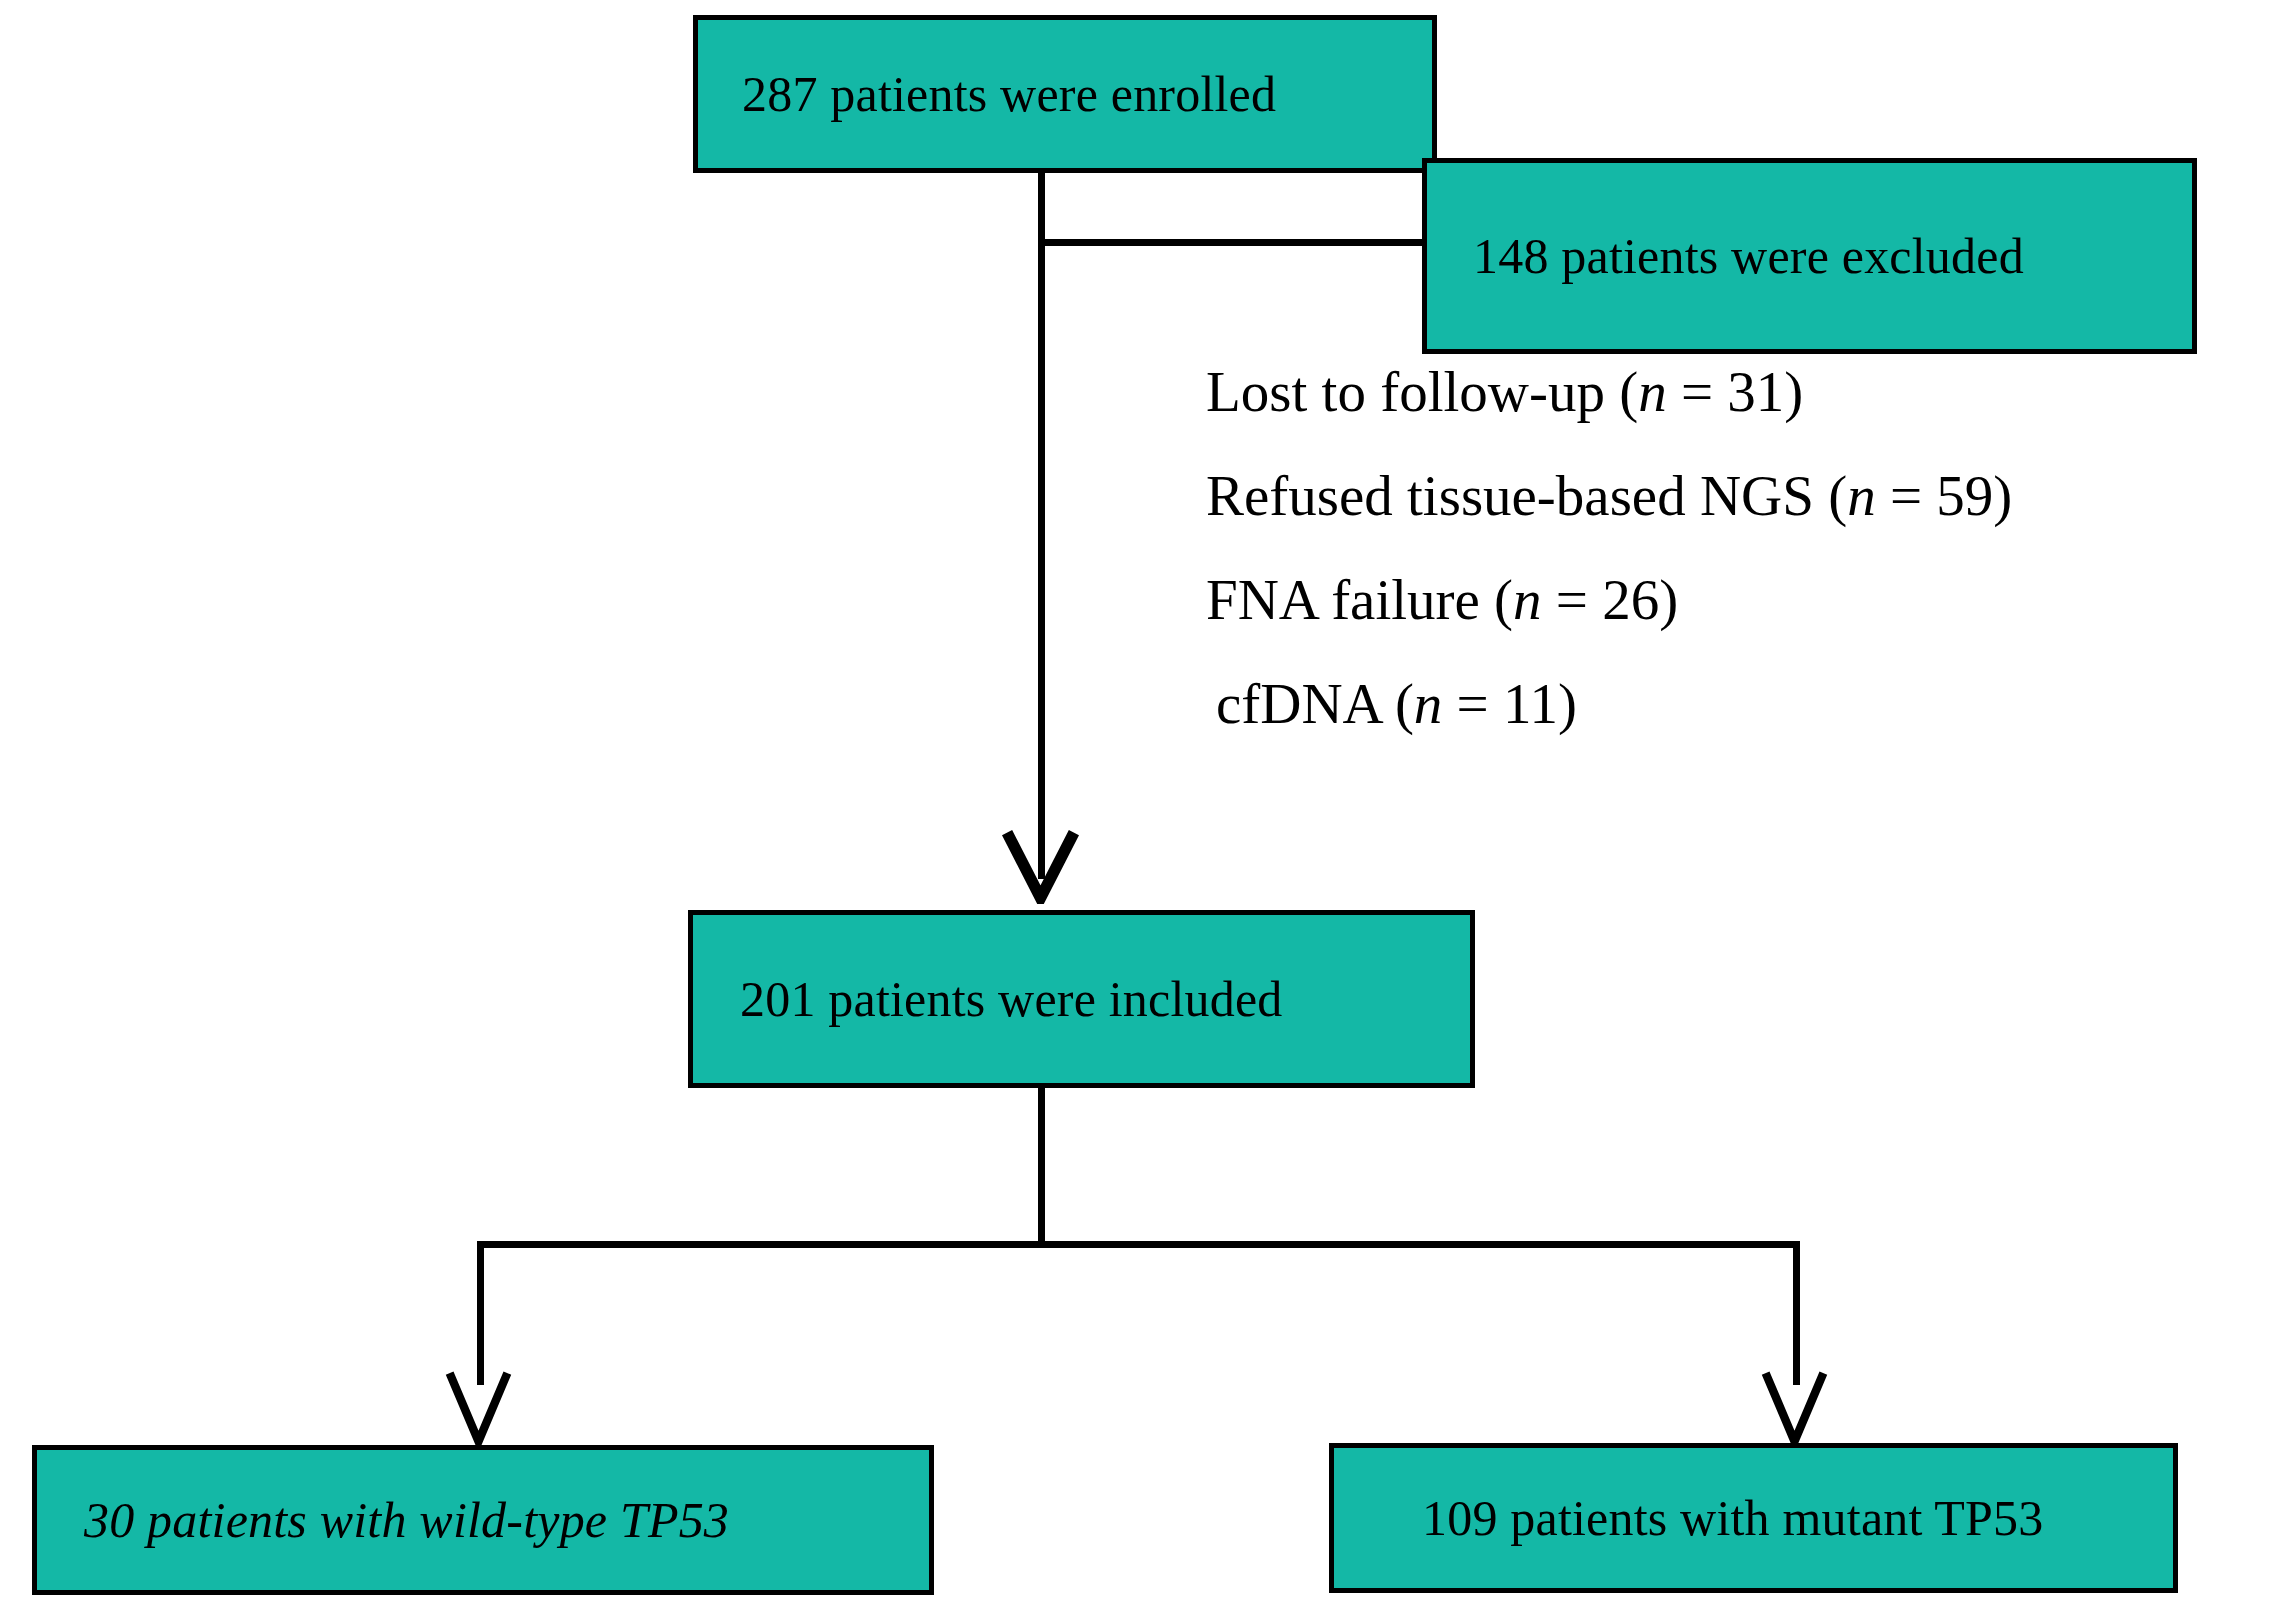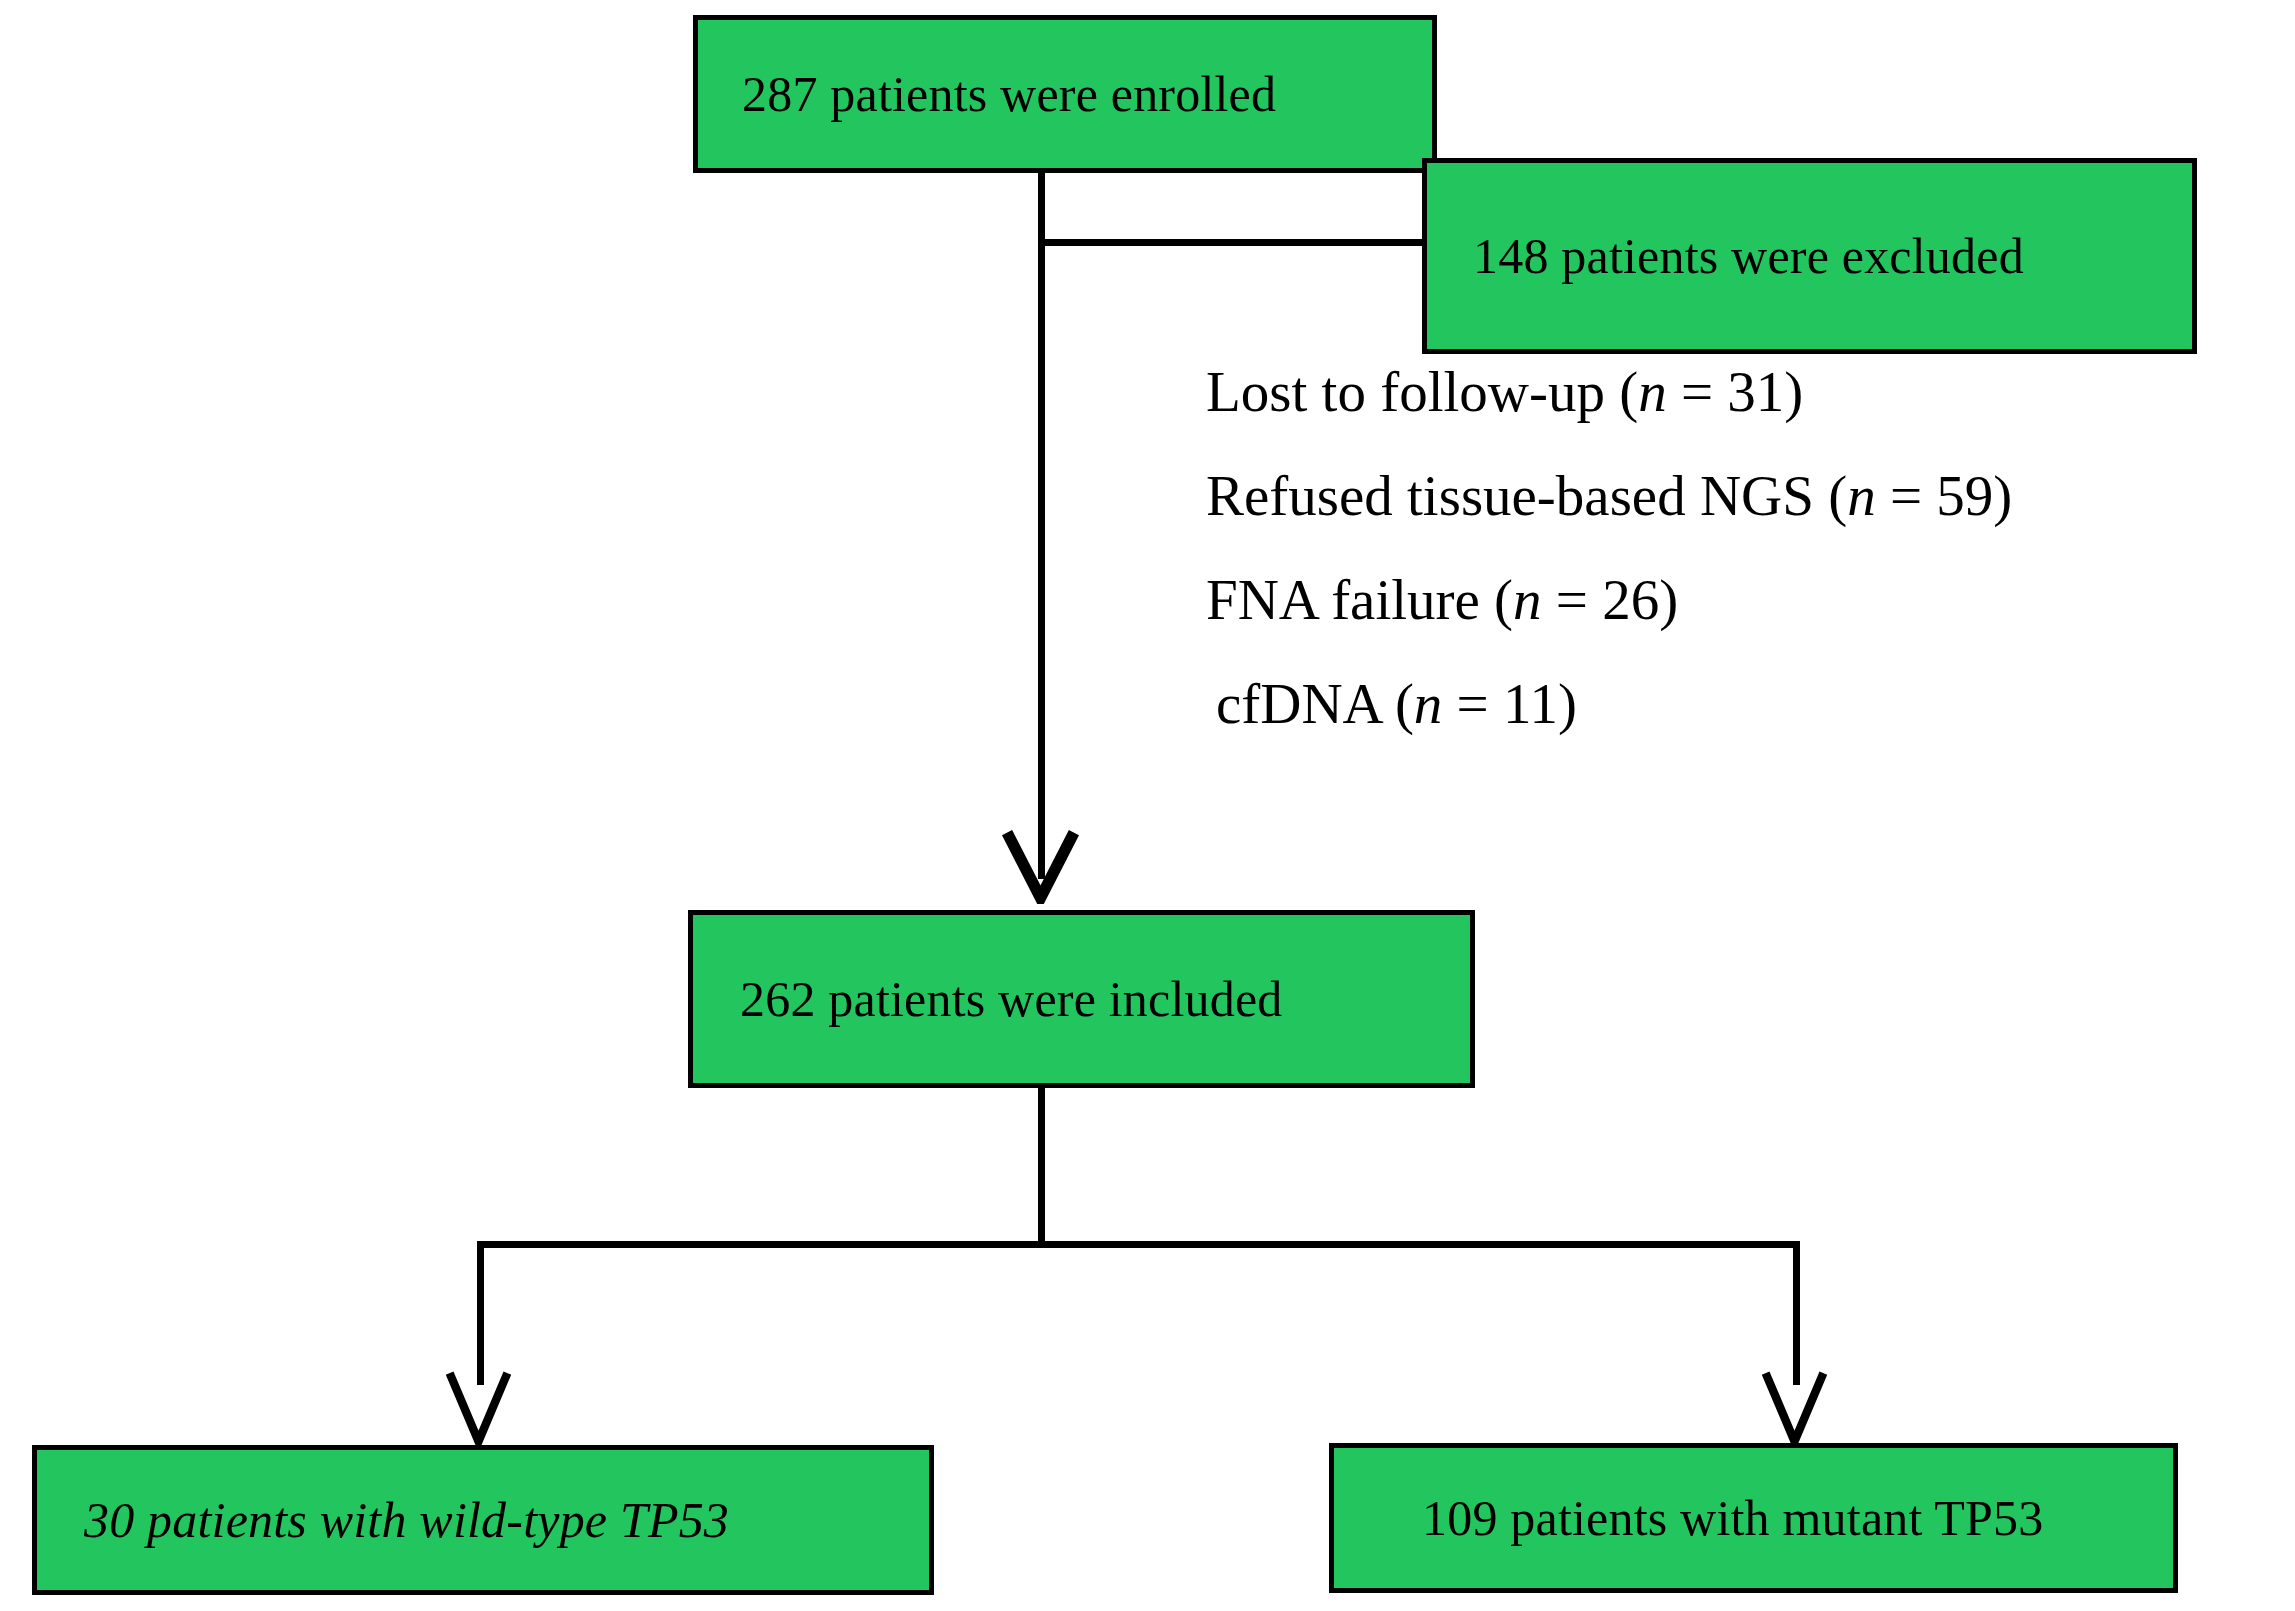--- a/index.html
+++ b/index.html
@@ -16,21 +16,21 @@
     position: relative;
     width: 2295px;
     height: 1612px;
     background: #ffffff;
     overflow: hidden;
   }
   .node-box {
     position: absolute;
     box-sizing: border-box;
     border: 5.3px solid #000000;
-    background: #22c55e;
+    background: #14b8a6;
     display: flex;
     align-items: center;
     justify-content: flex-start;
   }
   .node-label {
     font-size: 50px;
     line-height: 1.1;
     letter-spacing: 0.2px;
     white-space: nowrap;
     color: #000000;
@@ -152,21 +152,21 @@
 
   <div class="node-box" id="box-enrolled">
     <span class="node-label">287 patients were enrolled</span>
   </div>
 
   <div class="node-box" id="box-excluded">
     <span class="node-label">148 patients were excluded</span>
   </div>
 
   <div class="node-box" id="box-included">
-    <span class="node-label">262 patients were included</span>
+    <span class="node-label">201 patients were included</span>
   </div>
 
   <div class="node-box" id="box-wildtype">
     <span class="node-label">30 patients with wild-type TP53</span>
   </div>
 
   <div class="node-box" id="box-mutant">
     <span class="node-label">109 patients with mutant TP53</span>
   </div>
 

